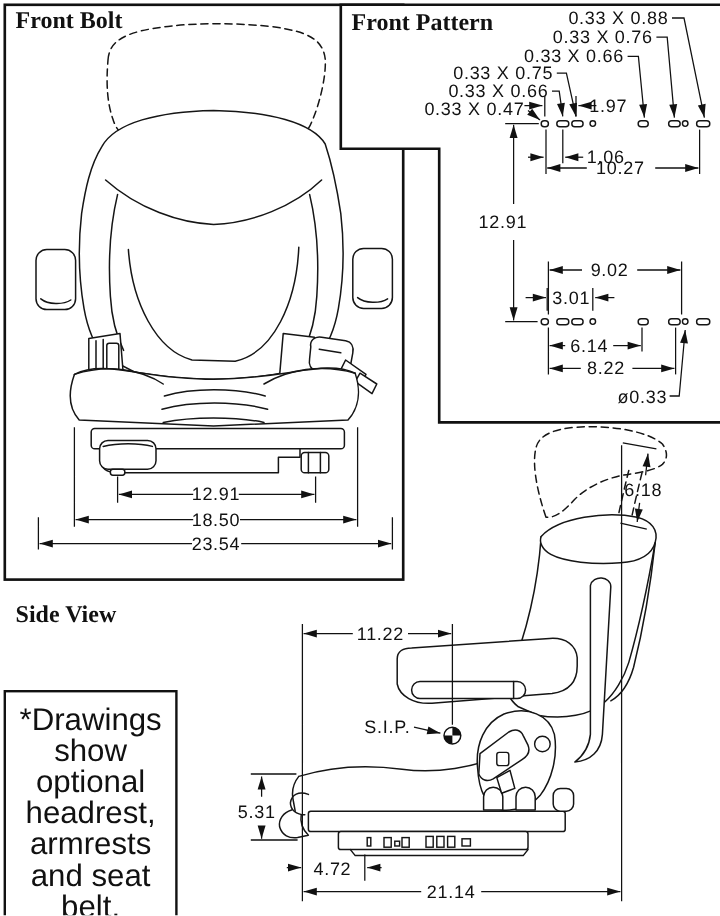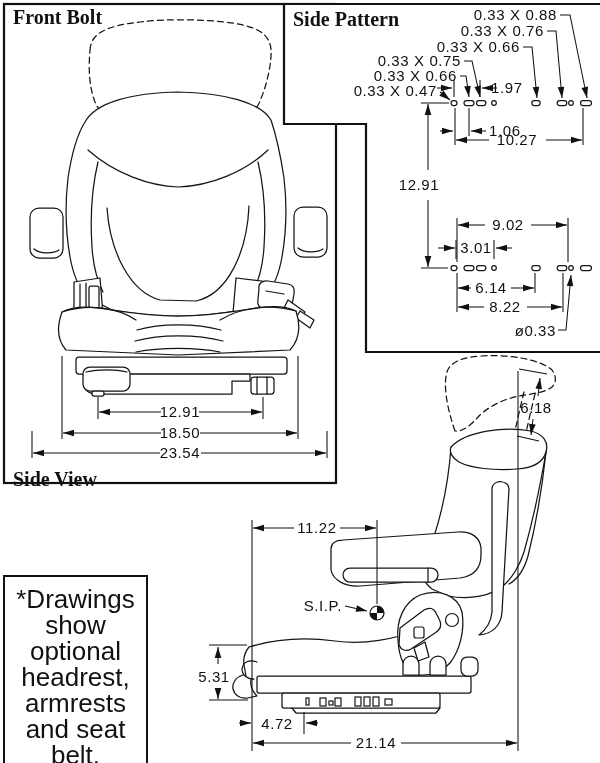--- a/index.html
+++ b/index.html
@@ -255,22 +255,22 @@
     <path class="dim" marker-end="url(#ah)" d="M318,723 L306,723"></path>
     <text class="dimtxt" x="277" y="729" text-anchor="middle">4.72</text>
 
     <path class="dim" marker-end="url(#ah)" d="M351,743 L253,743"></path>
     <path class="dim" marker-end="url(#ah)" d="M401,743 L517,743"></path>
     <text class="dimtxt" x="376" y="748" text-anchor="middle">21.14</text>
   </g>
 </svg>
 
 <div class="panel-title" style="left:13px;top:6px;">Front Bolt</div>
-<div class="panel-title" style="left:293px;top:8px;">Side Pattern</div>
-<div class="panel-title" style="left:13px;top:468px;">Side View</div>
+<div class="panel-title" style="left:293px;top:8px;">Front Pattern</div>
+<div class="panel-title" style="left:13px;top:501px;">Side View</div>
 
 <div id="note-box">*Drawings
 show
 optional
 headrest,
 armrests
 and seat
 belt.</div>
 
 </div>

